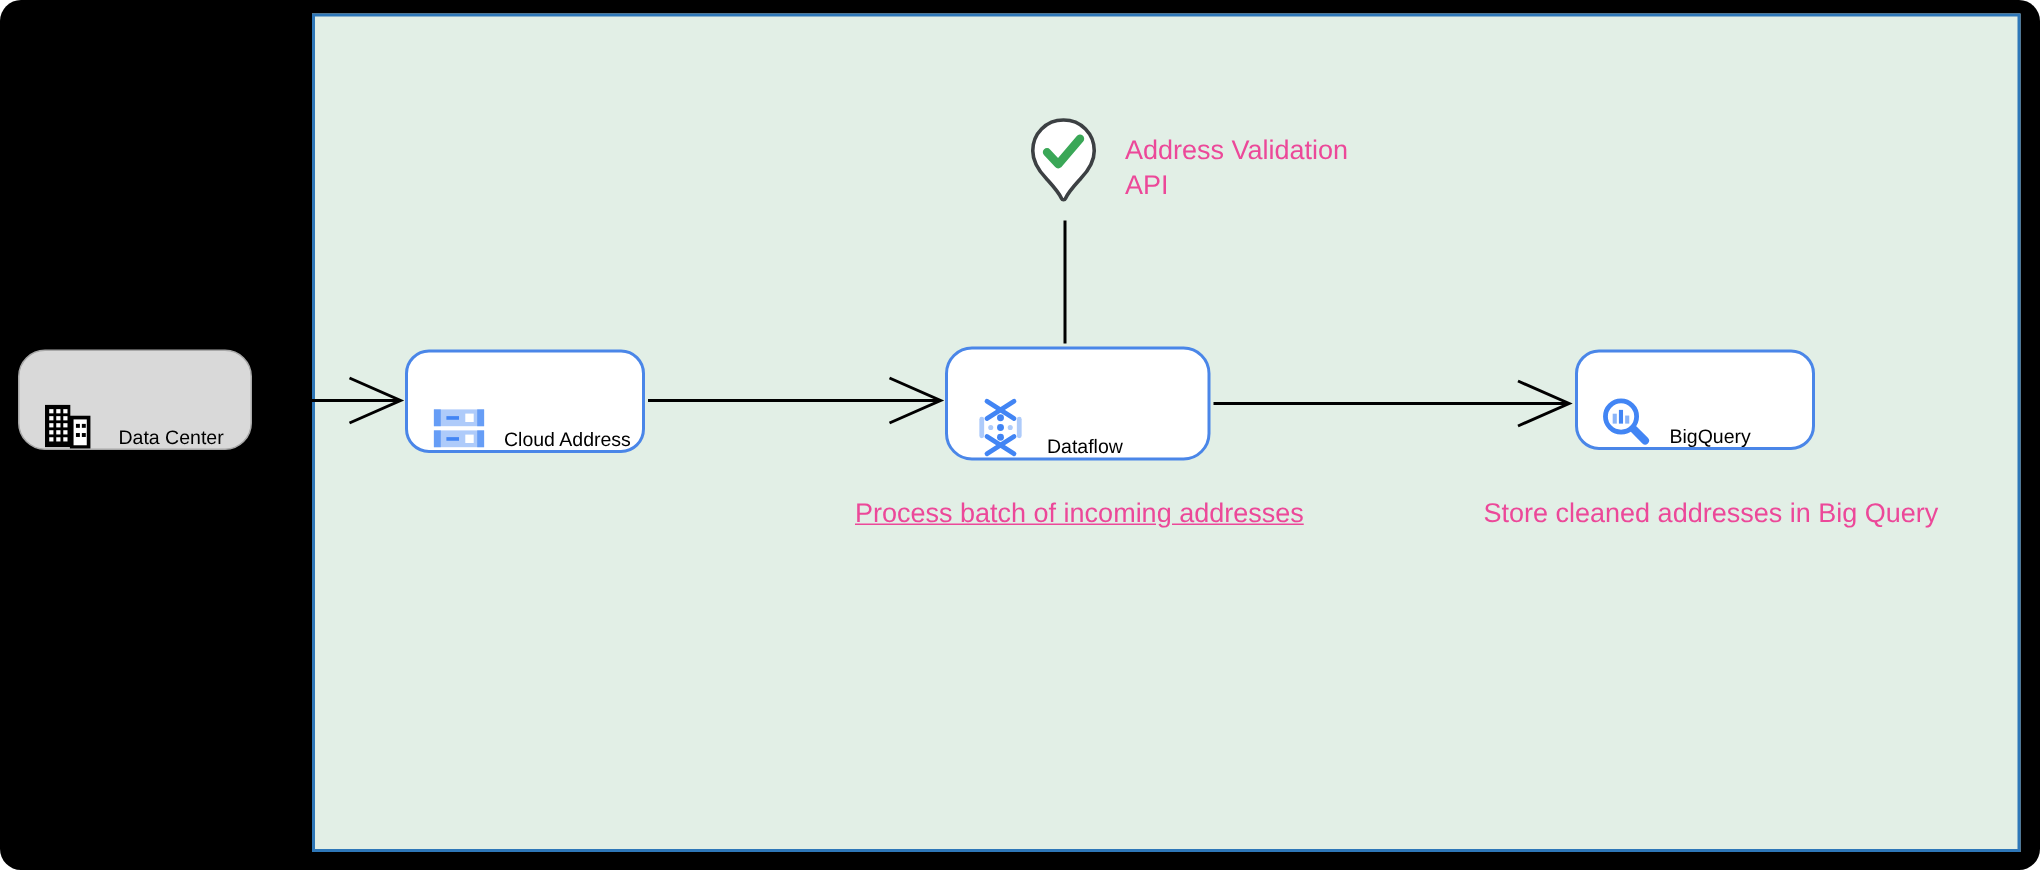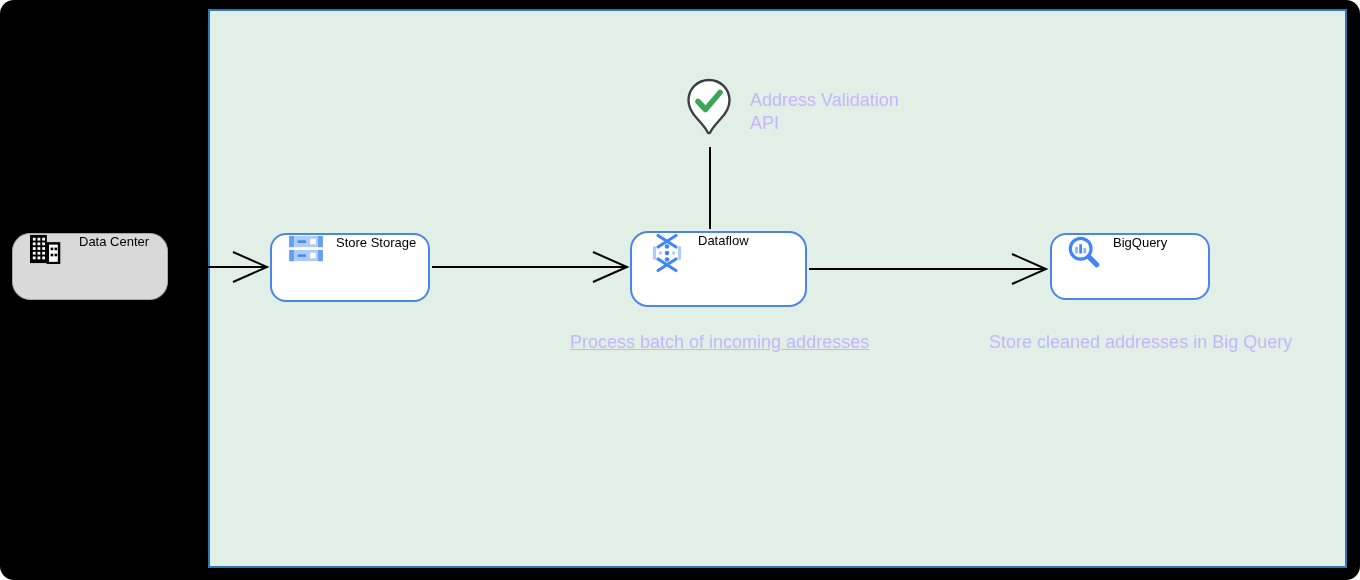--- a/index.html
+++ b/index.html
@@ -26,21 +26,21 @@
   .connectors {
     position: absolute; left: 0; top: 0;
     width: 1360px; height: 580px;
     z-index: 1;
     pointer-events: none;
   }
 
   .node {
     position: absolute;
     display: flex;
-    align-items: flex-start;
+    align-items: flex-end;
     z-index: 2;
     background: #ffffff;
     border: 2px solid #4a86e8;
     border-radius: 16px;
   }
   .node-label {
     font-size: 13px;
     color: #000000;
     white-space: nowrap;
   }
@@ -72,21 +72,21 @@
     left: 686px; top: 77px;
     width: 46px; height: 60px;
     z-index: 2;
   }
 
   .caption {
     position: absolute;
     z-index: 2;
     font-size: 18px;
     line-height: 24px;
-    color: #c4b5fd;
+    color: #ec4899;
     white-space: pre-line;
   }
   .caption-validation { left: 750px; top: 89px; line-height: 23px; }
   .caption-upload  { left: 270px; top: 331px; width: 330px; }
   .caption-process { left: 570px; top: 330px; width: 400px; text-decoration: underline; }
   .caption-store   { left: 989px; top: 330px; width: 400px; }
 </style>
 </head>
 <body>
 
@@ -155,21 +155,21 @@
         </g>
         <g>
           <rect x="0" y="16" width="36" height="12" fill="#aecbfa"></rect>
           <rect x="0" y="16" width="5" height="12" fill="#669df6"></rect>
           <rect x="31" y="16" width="5" height="12" fill="#669df6"></rect>
           <rect x="9" y="20.8" width="9" height="2.6" fill="#4285f4"></rect>
           <rect x="22.5" y="19" width="6" height="6" fill="#ffffff"></rect>
         </g>
       </svg>
     </span>
-    <span class="node-label">Store Storage</span>
+    <span class="node-label">Cloud Address</span>
   </div>
 
   <div class="node node-dataflow">
     <span class="node-icon">
       <svg width="36" height="40" viewBox="0 0 36 40" xmlns="http://www.w3.org/2000/svg">
         <g stroke="#4285f4" stroke-width="3.2" stroke-linecap="round" fill="none">
           <path d="M9,2.5 L27,14"></path>
             <path d="M27,2.5 L9,14"></path>
           <path d="M9,26 L27,37.5"></path>
             <path d="M27,26 L9,37.5"></path>

